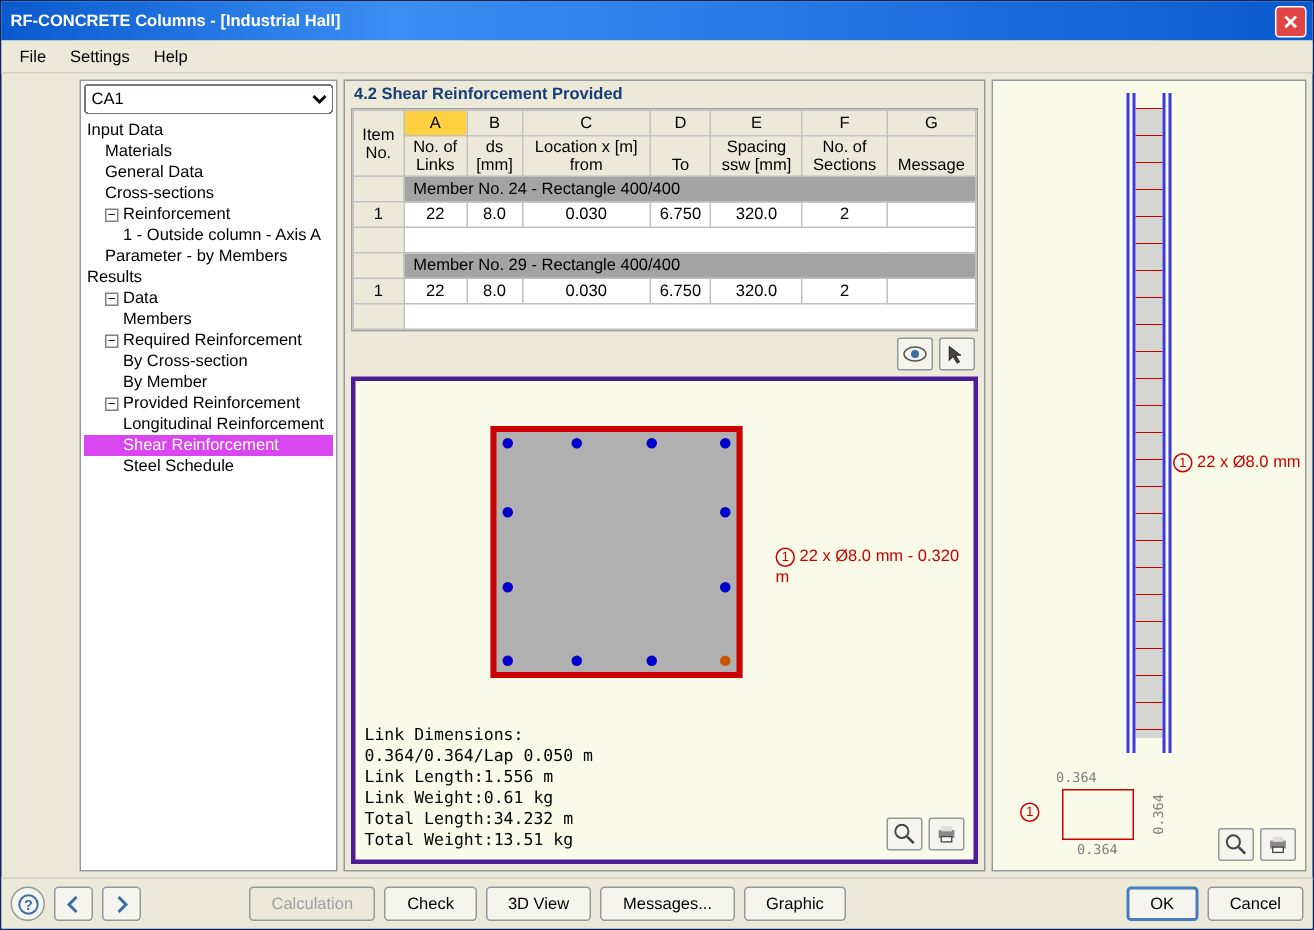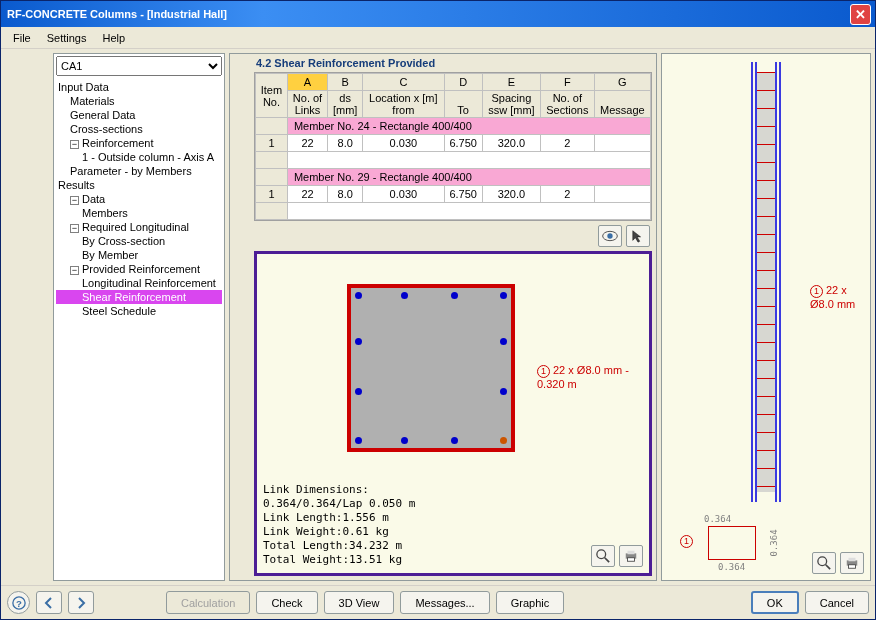--- a/index.html
+++ b/index.html
@@ -18,29 +18,29 @@
 .left-panel { width: 172px; display: flex; flex-direction: column; background: #fff; border: 1px solid #919b9c; margin-left: 48px; }
 .combo { margin: 2px; }
 .combo select { width: 100%; height: 20px; }
 .tree { flex: 1; overflow: auto; padding: 2px; }
 .tree-node { padding: 1px 2px; white-space: nowrap; cursor: pointer; }
 .tree-node.indent1 { padding-left: 14px; }
 .tree-node.indent2 { padding-left: 26px; }
 .tree-node.selected { background: #d946ef; color: #fff; }
 .tree-toggle { display: inline-block; width: 9px; height: 9px; border: 1px solid #808080; text-align: center; line-height: 7px; font-size: 9px; margin-right: 3px; background: #fff; color: #000; }
 
-.center-panel { flex: 1; display: flex; flex-direction: column; border: 1px solid #919b9c; background: #ece9d8; min-width: 0; padding-left: 20px; }
+.center-panel { flex: 1; display: flex; flex-direction: column; border: 1px solid #919b9c; background: #ece9d8; min-width: 0; }
 .section-title { font-weight: bold; padding: 3px 6px; color: #163d7a; }
 .table-wrap { background: #fff; border: 1px solid #a0a0a0; margin: 0 4px; }
 table.grid { border-collapse: collapse; width: 100%; }
 table.grid th, table.grid td { border: 1px solid #c0c0c0; padding: 1px 4px; text-align: center; font-weight: normal; height: 17px; }
 table.grid th { background: #ece9d8; }
 table.grid th.col-letter { background: #ece9d8; }
 table.grid th.col-letter.active { background: #ffd040; }
-table.grid td.group { background: #f9a8d4; text-align: left; padding-left: 6px; }
+table.grid td.group { background: #a3a3a3; text-align: left; padding-left: 6px; }
 table.grid td.rowhead { background: #ece9d8; }
 .toolbar-row { display: flex; justify-content: flex-end; gap: 4px; padding: 4px 6px; }
 .icon-btn { width: 24px; height: 22px; border: 1px solid #919b9c; background: #f5f4ee; display: flex; align-items: center; justify-content: center; cursor: pointer; border-radius: 2px; }
 
 .drawing-area { flex: 1; background: #fafae8; border: 3px solid #4c1d95; margin: 0 4px 4px 4px; position: relative; overflow: hidden; }
 
 .section-rect { position: absolute; left: 90px; top: 30px; width: 168px; height: 168px; background: #b0b0b0; border: 4px solid #cc0000; }
 .rebar { position: absolute; width: 7px; height: 7px; background: #0000cc; border-radius: 50%; }
 .annot { position: absolute; color: #cc0000; font-family: monospace; font-size: 11px; }
 .annot .circ { display: inline-block; width: 13px; height: 13px; border: 1px solid #cc0000; border-radius: 50%; text-align: center; line-height: 11px; font-size: 9px; margin-right: 3px; }
@@ -58,21 +58,21 @@
 .small-icon-btn { width: 26px; height: 23px; border: 1px solid #919b9c; background: #f5f4ee; display: flex; align-items: center; justify-content: center; cursor: pointer; border-radius: 3px; }
 .small-icon-btn.round { border-radius: 50%; width: 23px; }
 
 
 .col-elev { position: absolute; left: 50%; top: 8px; transform: translateX(-50%); width: 30px; height: 440px; }
 .col-elev .bar { position: absolute; top: 0; bottom: 0; width: 2px; background: #3a3ae0; }
 .col-elev .stirrups { position: absolute; left: 6px; right: 6px; top: 10px; bottom: 10px; background: repeating-linear-gradient(to bottom, #cc0000 0 1px, transparent 1px 18px); }
 .col-elev .conc { position: absolute; left: 6px; right: 6px; top: 10px; bottom: 10px; background: #c8c8c8; opacity: 0.7; }
 .footing { position: absolute; left: 46px; top: 472px; width: 48px; height: 34px; border: 1px solid #cc0000; }
 .footing-label { position: absolute; font-size: 9px; color: #808080; font-family: monospace; }
-.right-annot { position: absolute; left: 120px; top: 230px; color: #cc0000; font-family: monospace; font-size: 11px; margin-left: 28px; }
+.right-annot { position: absolute; left: 120px; top: 247px; color: #cc0000; font-family: monospace; font-size: 11px; }
 .right-annot .circ { display: inline-block; width: 13px; height: 13px; border: 1px solid #cc0000; border-radius: 50%; text-align: center; line-height: 11px; font-size: 9px; margin-right: 3px; }
 .footing-annot { position: absolute; left: 18px; top: 480px; color: #cc0000; font-family: monospace; }
 .footing-annot .circ { display: inline-block; width: 13px; height: 13px; border: 1px solid #cc0000; border-radius: 50%; text-align: center; line-height: 11px; font-size: 9px; }
 
 svg.eye { width: 16px; height: 12px; }
 svg.arrow { width: 14px; height: 14px; }
 </style>
 </head>
 <body>
 
@@ -100,21 +100,21 @@
         <div class="tree-node">Input Data</div>
         <div class="tree-node indent1">Materials</div>
         <div class="tree-node indent1">General Data</div>
         <div class="tree-node indent1">Cross-sections</div>
         <div class="tree-node indent1"><span class="tree-toggle">−</span><span>Reinforcement</span></div>
         <div class="tree-node indent2">1 - Outside column - Axis A</div>
         <div class="tree-node indent1">Parameter - by Members</div>
         <div class="tree-node">Results</div>
         <div class="tree-node indent1"><span class="tree-toggle">−</span><span>Data</span></div>
         <div class="tree-node indent2">Members</div>
-        <div class="tree-node indent1"><span class="tree-toggle">−</span><span>Required Longitudinal</span></div>
+        <div class="tree-node indent1"><span class="tree-toggle">−</span><span>Required Reinforcement</span></div>
         <div class="tree-node indent2">By Cross-section</div>
         <div class="tree-node indent2">By Member</div>
         <div class="tree-node indent1"><span class="tree-toggle">−</span><span>Provided Reinforcement</span></div>
         <div class="tree-node indent2">Longitudinal Reinforcement</div>
         <div class="tree-node indent2 selected">Shear Reinforcement</div>
         <div class="tree-node indent2">Steel Schedule</div>
       </div>
     </div>
 
     <div class="center-panel">

